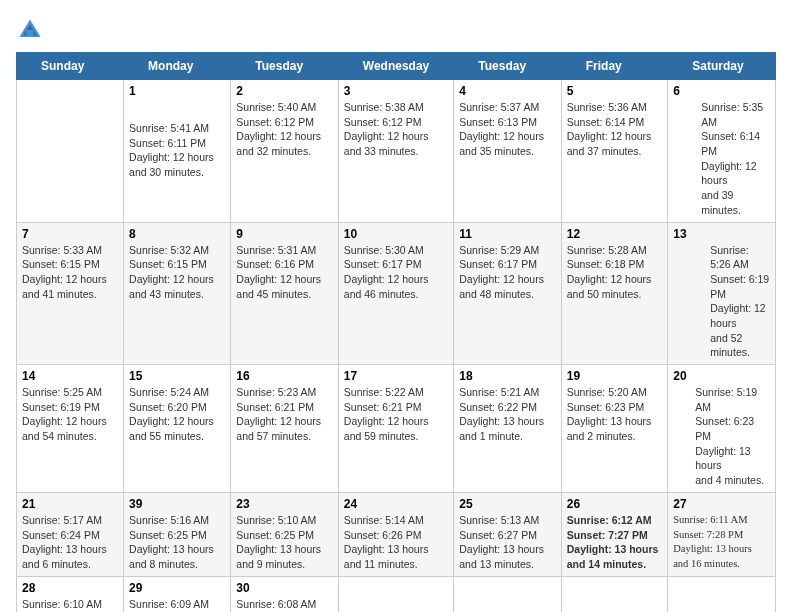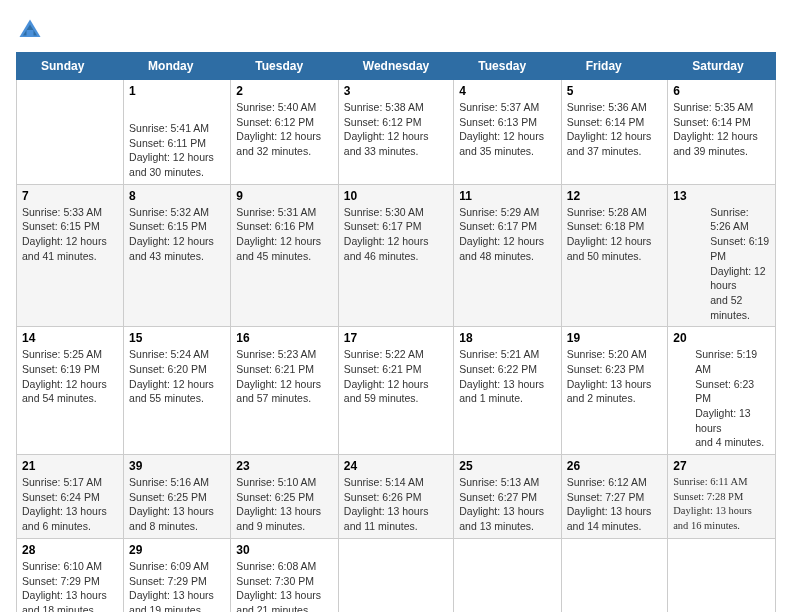--- a/index.html
+++ b/index.html
@@ -155,21 +155,21 @@
         </td>
         <td>
           <span class="day-num">5</span>
           <div class="cell-content" style="white-space: pre-line;">Sunrise: 5:36 AM
 Sunset: 6:14 PM
 Daylight: 12 hours
 and 37 minutes.</div>
         </td>
         <td>
           <span class="day-num">6</span>
-          <div class="cell-content" style="white-space: pre-line;">Sunrise: 5:35 AM
+          <div class="cell-content" style="white-space: pre-line; margin-left: 28px;">Sunrise: 5:35 AM
 Sunset: 6:14 PM
 Daylight: 12 hours
 and 39 minutes.</div>
         </td>
       </tr>
       <tr>
         <td>
           <span class="day-num">7</span>
           <div class="cell-content" style="white-space: pre-line;">Sunrise: 5:33 AM
 Sunset: 6:15 PM
@@ -301,21 +301,21 @@
         </td>
         <td>
           <span class="day-num">25</span>
           <div class="cell-content" style="white-space: pre-line;">Sunrise: 5:13 AM
 Sunset: 6:27 PM
 Daylight: 13 hours
 and 13 minutes.</div>
         </td>
         <td>
           <span class="day-num">26</span>
-          <div class="cell-content" style="white-space: pre-line;">Sunrise: 6:12 AM
+          <div class="cell-content" style="white-space: pre-line; font-weight: bold;">Sunrise: 6:12 AM
 Sunset: 7:27 PM
 Daylight: 13 hours
 and 14 minutes.</div>
         </td>
         <td>
           <span class="day-num">27</span>
           <div class="cell-content" style="white-space: pre-line; font-family: Liberation Serif, serif;">Sunrise: 6:11 AM
 Sunset: 7:28 PM
 Daylight: 13 hours
 and 16 minutes.</div>

